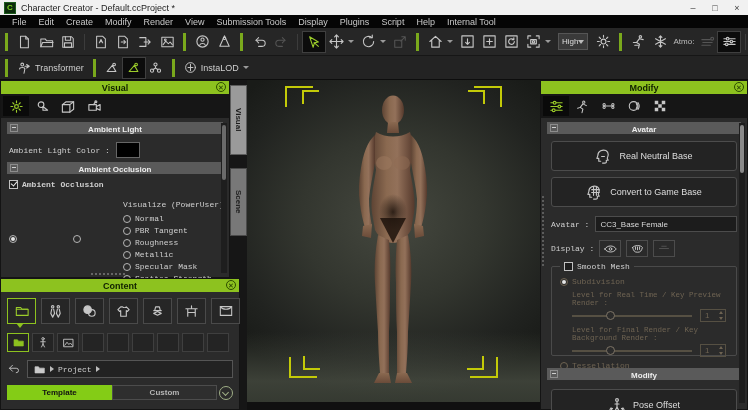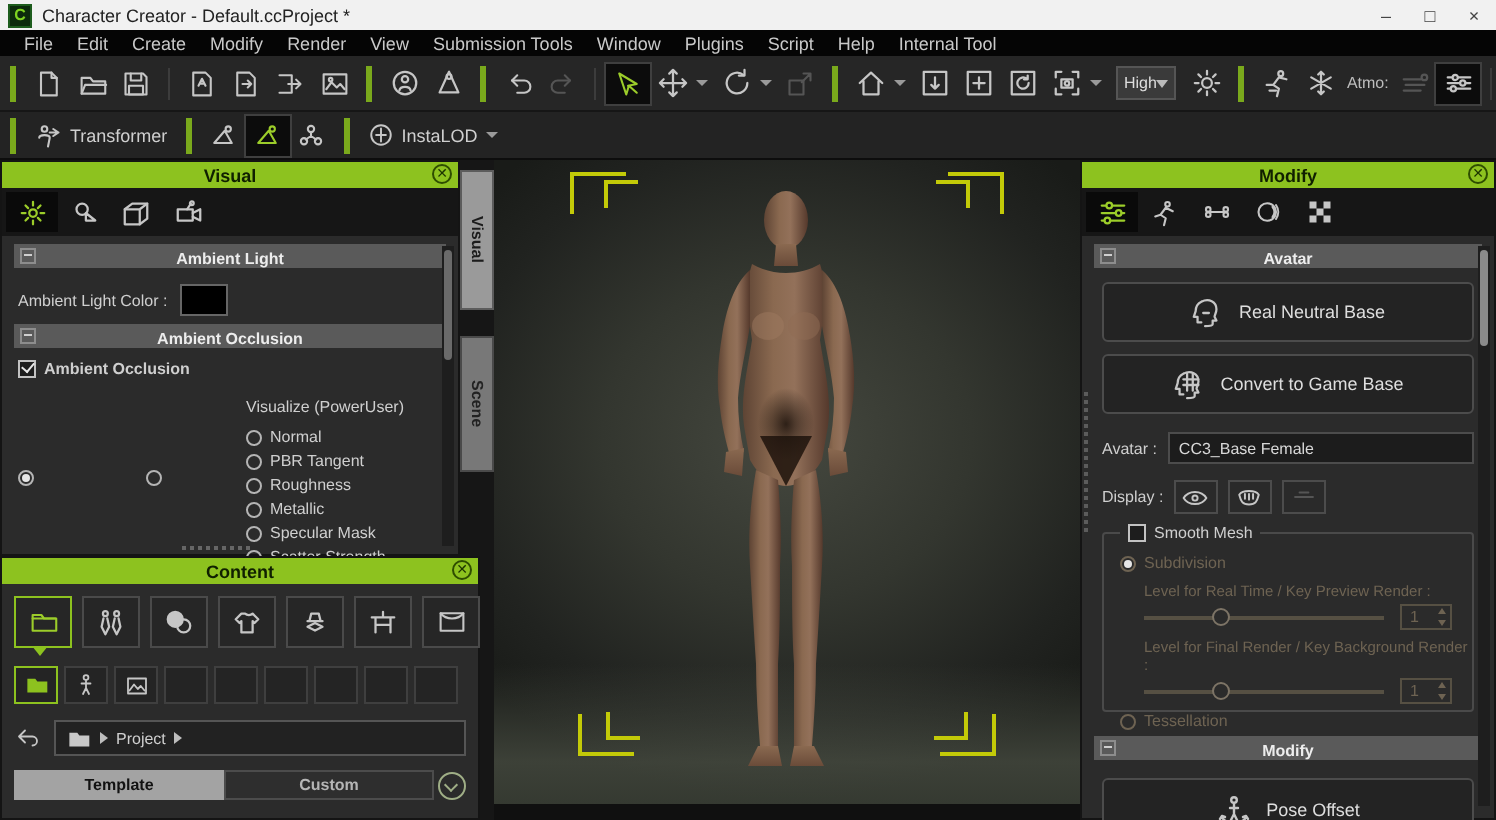--- a/index.html
+++ b/index.html
@@ -36,21 +36,21 @@
   .phead{height:13px;background:#8dc21f;display:flex;align-items:center;justify-content:center;position:relative;}
   .phead span{font-size:9px;font-weight:bold;color:#102000;}
   .pclose{position:absolute;right:3px;top:1px;width:10px;height:10px;border:1px solid #2e4d00;border-radius:50%;color:#1c3300;font-size:7px;line-height:9px;text-align:center;box-sizing:border-box;}
   .iconrow{height:24px;background:#161616;display:flex;align-items:center;padding-left:2px;}
   .itab{width:26px;height:20px;display:flex;align-items:center;justify-content:center;}
   .itab.active{background:#0a0a0a;}
   .secbar{height:12px;background:#5a5a5a;margin:4px 6px 0 6px;position:relative;display:flex;align-items:flex-end;justify-content:center;}
   .secbar span{font-size:8px;font-weight:bold;color:#ededed;}
   .minus{position:absolute;left:3px;top:2px;width:8px;height:8px;border:1px solid #8d8d8d;box-sizing:border-box;}
   .minus:after{content:"";position:absolute;left:1px;right:1px;top:2px;border-top:1px solid #cfcfcf;}
-  .lbl{font-size:8px;color:#cfcfcf;}
+  .lbl{font-size:8px;color:#cfcfcf;font-family:Liberation Mono, monospace;}
   .dim-t{color:#6e6352 !important;}
   
   .radio{width:8px;height:8px;border:1px solid #b5b5b5;border-radius:50%;box-sizing:border-box;position:relative;flex:none;}
   .radio.sel:after{content:"";position:absolute;left:1px;top:1px;width:4px;height:4px;border-radius:50%;background:#e6e6e6;}
   .radio.dis{border-color:#6e6352;}
   .check{width:9px;height:9px;border:1px solid #c2c2c2;box-sizing:border-box;position:relative;flex:none;background:#1d1d1d;}
   .check.on:after{content:"";position:absolute;left:1px;top:0px;width:5px;height:3px;border-left:1.5px solid #e8e8e8;border-bottom:1.5px solid #e8e8e8;transform:rotate(-50deg);}
   .rrow{display:flex;align-items:center;gap:4px;}
   
   .vscroll{position:absolute;width:6px;background:#1e1e1e;}
@@ -58,21 +58,21 @@
   .grip{position:absolute;border-top:2px dotted #666;width:34px;height:0;}
   
   .catbox{width:27px;height:24px;border:1px solid #4a4a4a;background:#262626;display:flex;align-items:center;justify-content:center;margin-right:5px;position:relative;flex:none;}
   .catbox.active{border-color:#8dc21f;}
   .catbox.active:after{content:"";position:absolute;left:8px;bottom:-5px;border-left:4px solid transparent;border-right:4px solid transparent;border-top:5px solid #8dc21f;}
   .subbox{width:20px;height:17px;border:1px solid #3f3f3f;background:#242424;display:flex;align-items:center;justify-content:center;margin-right:3px;flex:none;}
   .subbox.active{border-color:#8dc21f;}
   .crumbbar{height:16px;border:1px solid #555;background:#222;display:flex;align-items:center;padding:0 5px;gap:4px;}
   .tri{width:0;height:0;border-top:3px solid transparent;border-bottom:3px solid transparent;border-left:4px solid #bdbdbd;}
   .ctab{height:15px;display:flex;align-items:center;justify-content:center;font-size:8px;font-weight:bold;box-sizing:border-box;}
-  .ctab.on{background:#a3a3a3;color:#121212;}
+  .ctab.on{background:#84cc16;color:#121212;}
   .ctab.off{background:#2e2e2e;color:#b5b5b5;border:1px solid #4c4c4c;}
   .circle-btn{width:12px;height:12px;border:1px solid #9fae86;border-radius:50%;position:relative;}
   .circle-btn:after{content:"";position:absolute;left:3px;top:3px;width:4px;height:4px;border-left:1px solid #9fae86;border-bottom:1px solid #9fae86;transform:rotate(-45deg);}
   
   .mbtn{background:#232323;border:1px solid #4c4c4c;border-radius:3px;display:flex;align-items:center;justify-content:center;gap:7px;color:#dedede;font-size:9px;}
   .avatar-input{background:#1c1c1c;border:1px solid #4c4c4c;color:#d8d8d8;font-size:8px;height:14px;padding:0 4px;font-family:"Liberation Sans",sans-serif;}
   .dispbtn{width:20px;height:15px;border:1px solid #4c4c4c;background:#2a2a2a;display:flex;align-items:center;justify-content:center;}
   .groupbox{border:1px solid #4a4a4a;border-radius:2px;position:relative;}
   .slider{position:relative;height:10px;}
   .slider .track{position:absolute;left:0;right:0;top:4px;height:2px;background:#56504395;background:#565043;}
@@ -109,21 +109,21 @@
   </div>
 
   <div class="menubar">
     <span>File</span>
     <span>Edit</span>
     <span>Create</span>
     <span>Modify</span>
     <span>Render</span>
     <span>View</span>
     <span>Submission Tools</span>
-    <span>Window</span>
+    <span>Display</span>
     <span>Plugins</span>
     <span>Script</span>
     <span>Help</span>
     <span>Internal Tool</span>
   </div>
 
   <div class="toolbar1">
     <div class="gsep"></div>
     <div class="tbtn">
         <svg class="ic" width="14" height="14" viewBox="0 0 16 16">

